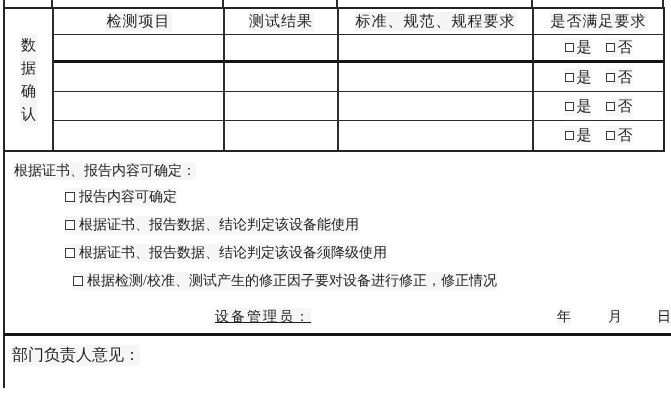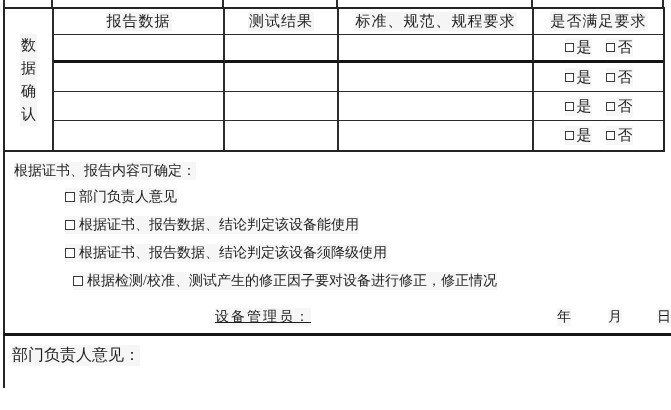--- a/index.html
+++ b/index.html
@@ -86,21 +86,21 @@
   <div class="tick" style="left:531px"></div>
   <div class="tick" style="left:662px"></div>
 
   <div class="tbl">
 
     <div class="cell vcell">
       <div class="vlabel">数据确认</div>
     </div>
 
     <div class="cell head">
-        <span>报告数据</span>
+        <span>检测项目</span>
       </div>
     <div class="cell head">
         <span>测试结果</span>
       </div>
     <div class="cell head">
         <span>标准、规范、规程要求</span>
       </div>
     <div class="cell head last-col">
         <span>是否满足要求</span>
       </div>
@@ -160,21 +160,21 @@
           <span>否</span>
         </span>
     </div>
   </div>
 
   <div class="mid">
     <div class="abs title">根据证书、报告内容可确定：</div>
 
     <div class="abs opt opt1">
       <span class="cb2"></span>
-        <span>部门负责人意见</span>
+        <span>报告内容可确定</span>
     </div>
     <div class="abs opt opt2">
       <span class="cb2"></span>
         <span>根据证书、报告数据、结论判定该设备能使用</span>
     </div>
     <div class="abs opt opt3">
       <span class="cb2"></span>
         <span>根据证书、报告数据、结论判定该设备须降级使用</span>
     </div>
     <div class="abs opt opt4">

